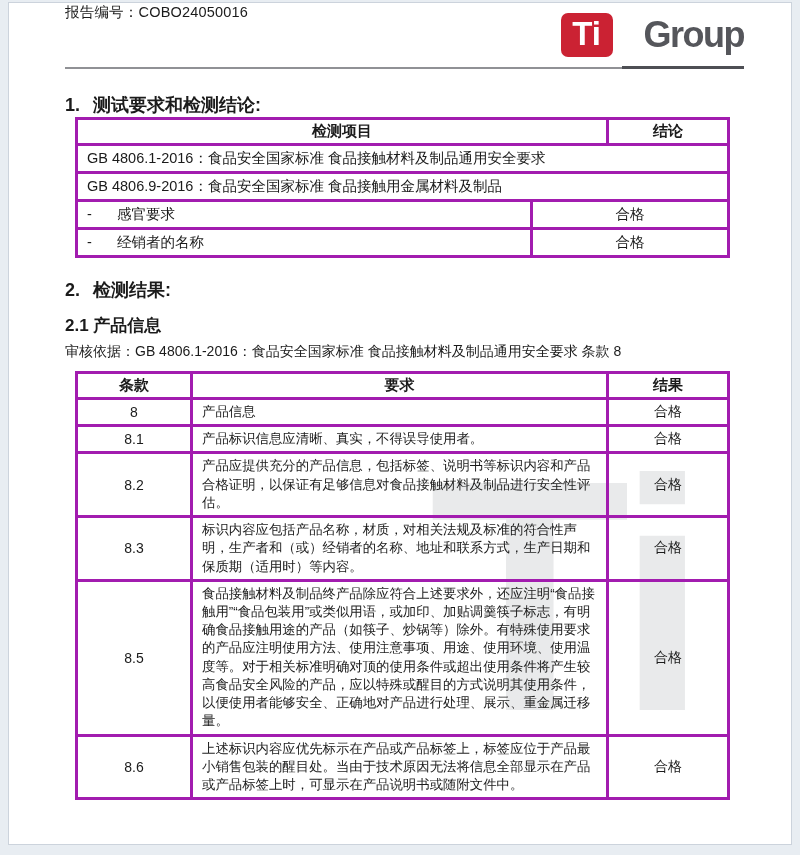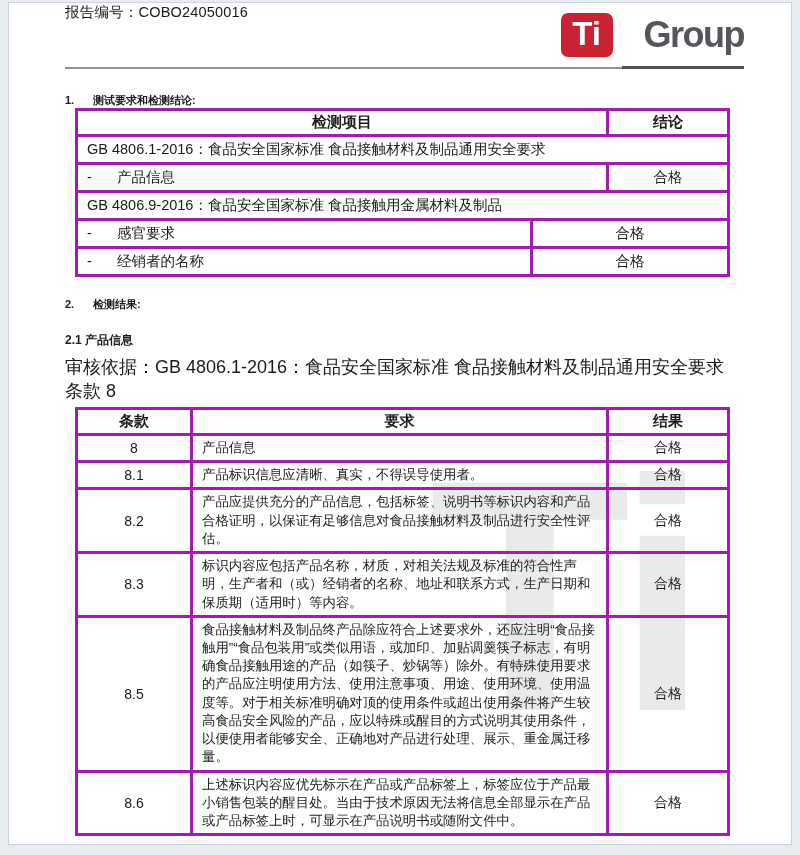--- a/index.html
+++ b/index.html
@@ -37,26 +37,26 @@
   .logo-mark {
     display:inline-flex; align-items:center; justify-content:center;
     width:52px; height:44px; border-radius:7px;
     color:#fff; font-weight:bold; font-size:33px; padding-bottom:2px;
   }
   .logo-name { font-size:36px; font-weight:bold; letter-spacing:-1.5px; line-height:1; margin-bottom:1px; }
   .rule { position:relative; height:2px; background:#909195; }
   .rule-dark { position:absolute; right:0; top:-1px; width:122px; height:3px; background:#4e4f54; }
 
   
-  .sec-title { margin-top:24px; font-size:11px; font-weight:bold; }
+  .sec-title { margin-top:24px; font-size:18px; font-weight:bold; }
   .sec-title.second { margin-top:20px; }
   .sec-num { display:inline-block; width:28px; }
   .intro { font-size:14px; margin:6px 0 8px 13px; }
-  .sub-title { margin-top:20px; font-size:12px; font-weight:bold; }
-  .basis { margin-top:6px; margin-bottom:4px; font-size:18px; }
+  .sub-title { margin-top:12px; font-size:17px; font-weight:bold; }
+  .basis { margin-top:6px; margin-bottom:10px; font-size:14px; }
 
   
   table { border-collapse:collapse; table-layout:fixed; width:652px; margin-left:10px; background:transparent; border:2px solid #111; }
   td, th { border:3px solid #a21caf; vertical-align:middle; }
   th { font-weight:bold; text-align:center; font-size:15px; height:26px; }
   .t1 td { font-size:14.5px; height:26px; }
   .t1 .span-row { padding:3px 9px; }
   .t1 .item-cell { padding:3px 0 3px 9px; }
   .t1 .dash { display:inline-block; width:30px; }
   .t1 .result-cell { text-align:center; }
@@ -98,24 +98,20 @@
         </colgroup>
       <thead>
         <tr>
           <th colspan="2">检测项目</th>
           <th>结论</th>
         </tr>
       </thead>
       <tbody>
           <tr>
             <td colspan="3" class="span-row">GB 4806.1-2016：食品安全国家标准 食品接触材料及制品通用安全要求</td>
-          </tr>
-          <tr>
-            <td colspan="2" class="item-cell"><span class="dash">-</span><span>产品信息</span></td>
-            <td colspan="1" class="result-cell">合格</td>
           </tr>
           <tr>
             <td colspan="3" class="span-row">GB 4806.9-2016：食品安全国家标准 食品接触用金属材料及制品</td>
           </tr>
           <tr>
             <td colspan="1" class="item-cell"><span class="dash">-</span><span>感官要求</span></td>
             <td colspan="2" class="result-cell">合格</td>
           </tr>
           <tr>
             <td colspan="1" class="item-cell"><span class="dash">-</span><span>经销者的名称</span></td>

